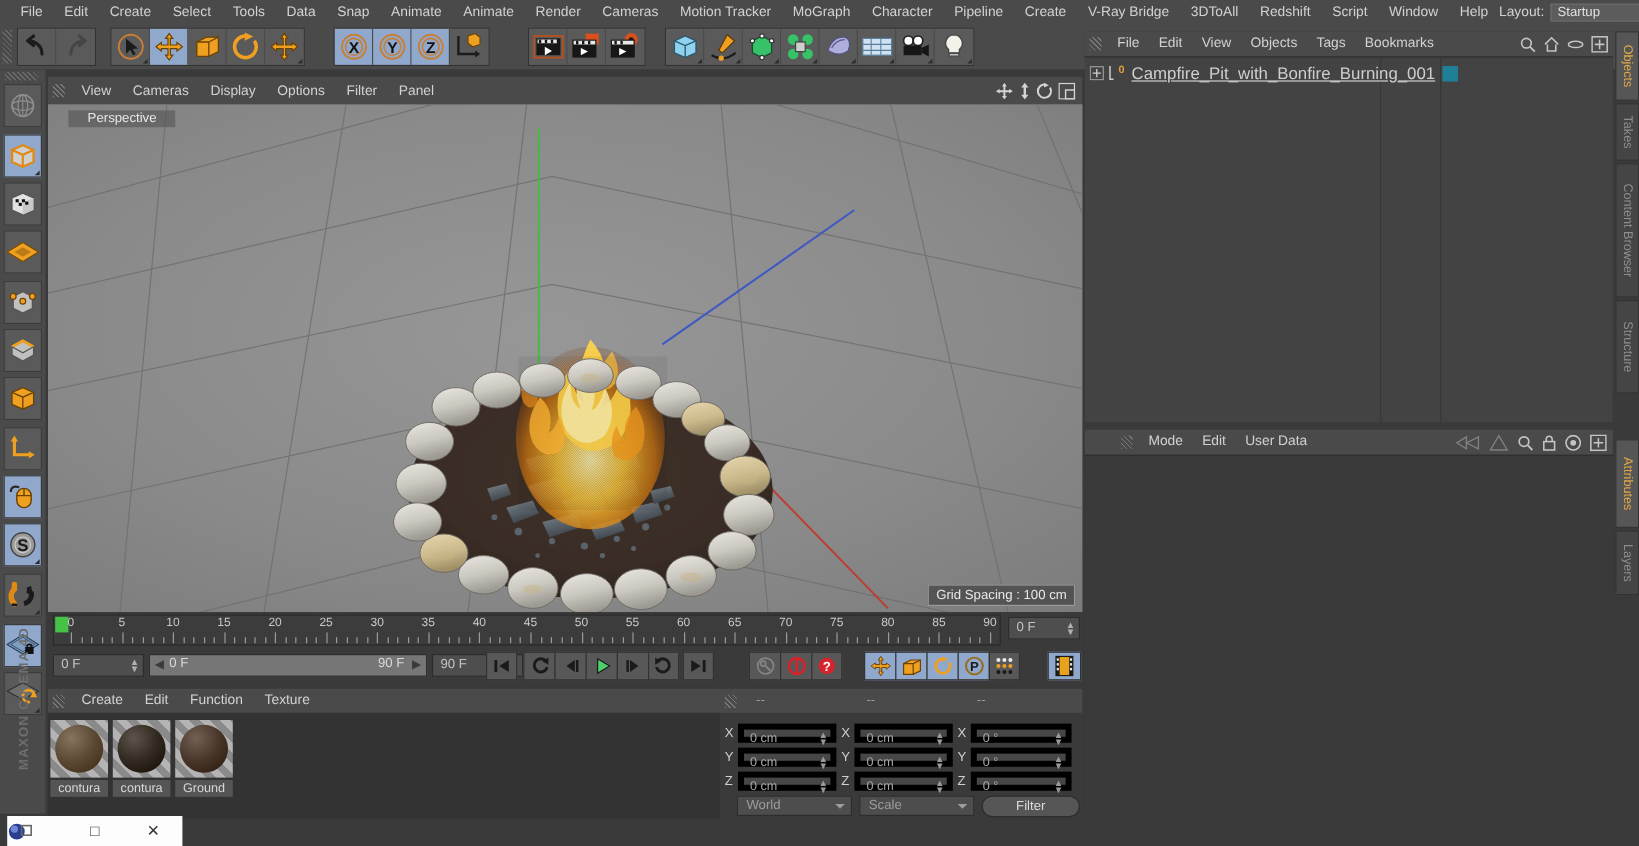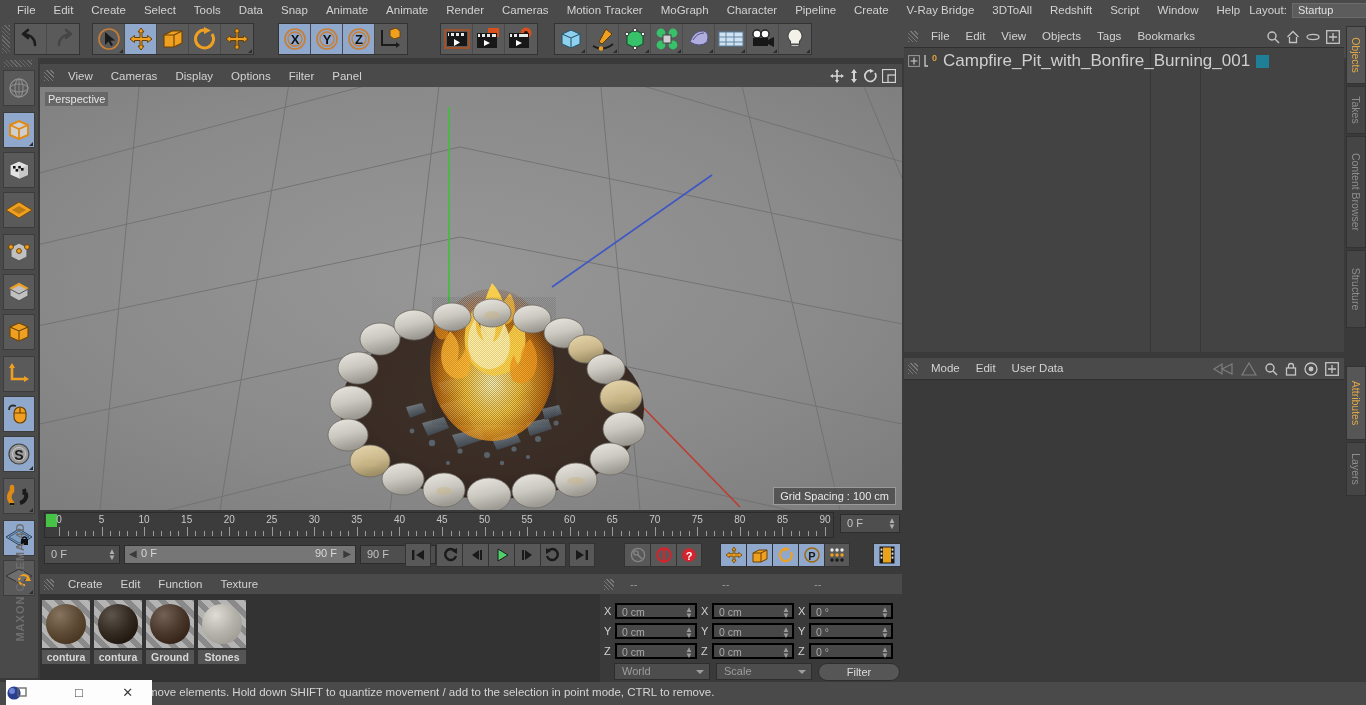--- a/index.html
+++ b/index.html
@@ -45,22 +45,22 @@
   
   .vpwrap { position:absolute; left:40px; top:64px; width:862px; height:446px; background:#2e2e2e; }
   .vpmenu { position:absolute; left:0; top:0; width:862px; height:23px; background:#4a4a4a;
     display:flex; align-items:center; }
   .vpgrip { width:10px; height:11px; margin:0 5px 0 4px;
     background:repeating-linear-gradient(45deg,#787878 0 1px,transparent 1px 3px); }
   .vpmenu .mi { font-size:11.5px; color:#d2d2d2; padding:0 9px; line-height:22px; }
   .vpicons { margin-left:auto; display:flex; gap:4px; padding-right:6px; align-items:center; }
   .vp { position:absolute; left:0; top:23px; width:862px; height:423px; overflow:hidden;
     background:linear-gradient(180deg,#8e8e8e 0%,#888888 45%,#7e7e7e 100%); }
-  .persp-lbl { position:absolute; left:5px; top:5px; font-size:11px; color:#e6e6e6;
-    background:rgba(80,80,80,.55); padding:1px 3px; z-index:5;text-align:center; }
+  .persp-lbl { position:absolute; left:17px; top:5px; font-size:11px; color:#e6e6e6;
+    background:rgba(80,80,80,.55); padding:1px 16px; z-index:5;text-align:center; }
   .grid-lbl { position:absolute; right:6px; bottom:5px; font-size:11px; color:#e8e8e8;
     background:rgba(70,70,70,.75); padding:2px 6px; border:1px solid #9a9a9a; z-index:5; }
 
   
   .tlwrap { position:absolute; left:40px; top:510px; width:862px; height:62px; background:#3a3a3a; }
   .ruler { position:absolute; left:4px; top:2px; width:790px; height:26px;
     background:#3c3c3c; border:1px solid #2b2b2b; }
   .rnum { position:absolute; top:1px; font-size:10px; color:#c9c9c9; transform:translateX(-50%); }
   .rtick { position:absolute; bottom:1px; width:1px; background:#9a9a9a; }
   .greenmark { position:absolute; left:1px; top:1px; width:11px; height:13px; background:#46c246; }
@@ -72,60 +72,60 @@
   .pbgrp { position:absolute; display:flex; }
   .pbgrp .pbbtn { border-right:none; } .pbgrp .pbbtn:last-child { border-right:1px solid #333; }
   .pbbtn.on { background:#8fa8cc; }
 
   
   .matwrap { position:absolute; left:40px; top:574px; width:560px; height:108px; background:#3a3a3a; }
   .matmenu { height:20px; background:#4a4a4a; display:flex; align-items:center; }
   .matmenu .mi { font-size:11.5px; color:#d2d2d2; padding:0 9px; line-height:20px; }
   .matbody { position:absolute; left:0; top:20px; width:560px; height:88px; background:#333; padding:6px 0 0 2px;
     display:flex; gap:4px; }
-  .matcell { width:48px;font-weight:bold; }
+  .matcell { width:48px; }
   .matsw { width:48px; height:48px;
     background:repeating-linear-gradient(45deg,#b4b4b4 0 6px,#8a8a8a 6px 12px); position:relative; }
   .matball { position:absolute; left:4px; top:4px; width:40px; height:40px; border-radius:50%; }
   .matname { font-size:10.5px; color:#d8d8d8; text-align:center; background:#555;
     margin-top:2px; padding:1px 0; overflow:hidden; white-space:nowrap; }
 
   
   .coordwrap { position:absolute; left:600px; top:574px; width:302px; height:108px; background:#3a3a3a; }
   .coordhdr { height:20px; background:#4a4a4a; display:flex; align-items:center; position:relative; }
   .coordhdr .dash { position:absolute; font-size:11px; color:#9a9a9a; }
   .crow { position:absolute; left:4px; height:17px; display:flex; align-items:center; gap:0; }
   .axl { font-size:11px; color:#d0d0d0; width:11px; text-align:left; }
-  .cfld { height:16px; background:#474747; border:2px solid #000000; font-size:10.5px;
+  .cfld { height:16px; background:#474747; border:5px solid #000000; font-size:10.5px;
     color:#a8a8a8; padding-left:5px; line-height:14px; position:relative; }
   .cfld .spin { position:absolute; right:2px; top:2px; font-size:8px; color:#9a9a9a; line-height:6px; }
   .ddbox { height:17px; background:#4d4d4d; border:1px solid #2d2d2d; font-size:11px;
     color:#9d9d9d; padding-left:7px; line-height:15px; position:relative; }
   .ddbox .car { position:absolute; right:5px; top:6px; width:0;height:0;
     border-left:4px solid transparent;border-right:4px solid transparent;border-top:4px solid #9d9d9d;}
   .applybtn { height:18px; background:#565656; border:1px solid #2d2d2d; border-radius:9px;
     font-size:11px; color:#ddd; text-align:center; line-height:16px; }
 
   
   .omwrap { position:absolute; left:904px; top:26px; width:440px; height:326px; background:#3a3a3a; }
   .ommenu { height:21px; background:#4a4a4a; display:flex; align-items:center; }
   .ommenu .mi { font-size:11.5px; color:#d2d2d2; padding:0 8px; line-height:21px; }
   .omicons { margin-left:auto; display:flex; gap:6px; align-items:center; padding-right:4px; }
   .ombody { position:absolute; left:0; top:21px; width:440px; height:305px; background:#434343;
     border-top:1px solid #2f2f2f; }
   .omcol { position:absolute; top:0; width:1px; height:305px; background:#373737; }
   .omrow { position:absolute; left:0; top:4px; width:440px; height:18px; display:flex; align-items:center; }
-  .omname { font-size:17px; color:#cfcfcf; white-space:nowrap; }
+  .omname { font-size:14px; color:#cfcfcf; white-space:nowrap;text-decoration:underline; }
   .omtag { width:13px; height:13px; background:#1f7f96; margin-left:6px; }
   .omdots { width:10px; margin-left:5px; }
   .omdot { width:4px; height:4px; border-radius:50%; background:#6ec46e; margin:2px auto; }
 
   
   .atwrap { position:absolute; left:904px; top:358px; width:440px; height:320px; background:#3a3a3a; }
-  .atmenu { height:21px; background:#4a4a4a; display:flex; align-items:center; }
+  .atmenu { height:21px; background:#4a4a4a; display:flex; align-items:center;padding-left:26px; }
   .atmenu .mi { font-size:11.5px; color:#d2d2d2; padding:0 8px; line-height:21px; }
   .aticons { margin-left:auto; display:flex; gap:7px; align-items:center; padding-right:5px; }
   .atbody { position:absolute; left:0; top:21px; width:440px; height:299px; background:#3a3a3a;
     border-top:1px solid #2f2f2f; }
 
   
   .vtabs { position:absolute; left:1346px; top:26px; width:20px; height:652px; }
   .vtab { position:absolute; left:0; width:20px; background:#454545; border:1px solid #333; }
   .vtab span { position:absolute; left:50%; top:50%; transform:translate(-50%,-50%) rotate(90deg);
     white-space:nowrap; font-size:10.5px; color:#8e8e8e; }
@@ -951,26 +951,20 @@
             <div class="matball" style="background: radial-gradient(circle at 34% 28%, rgb(93, 84, 76) 0%, rgb(51, 42, 34) 48%, rgb(17, 8, 0) 100%);"></div>
           </div>
           <div class="matname">contura</div>
         </div>
         <div class="matcell">
           <div class="matsw">
             <div class="matball" style="background: radial-gradient(circle at 34% 28%, rgb(116, 97, 86) 0%, rgb(74, 55, 44) 48%, rgb(40, 21, 10) 100%);"></div>
           </div>
           <div class="matname">Ground</div>
         </div>
-        <div class="matcell">
-          <div class="matsw">
-            <div class="matball" style="background: radial-gradient(circle at 34% 28%, rgb(223, 220, 213) 0%, rgb(181, 178, 171) 48%, rgb(147, 144, 137) 100%);"></div>
-          </div>
-          <div class="matname">Stones</div>
-        </div>
       </div>
   </div>
 
   <div class="coordwrap">
     <div class="coordhdr">
       <div class="vpgrip"></div>
       <div class="dash" style="left:30px;">--</div>
       <div class="dash" style="left:122px;">--</div>
       <div class="dash" style="left:214px;">--</div>
     </div>
@@ -1154,23 +1148,20 @@
         <span>Structure</span>
       </div>
       <div class="vtab act" style="top: 340px; height: 74px;">
         <span>Attributes</span>
       </div>
       <div class="vtab" style="top: 416px; height: 54px;">
         <span>Layers</span>
       </div>
     </div>
 
-  <div class="statusbar">
-    <div class="statustext">move elements. Hold down SHIFT to quantize movement / add to the selection in point mode, CTRL to remove.</div>
-  </div>
   <div class="wincontrols">
     <div class="wc">
       <svg width="22" height="16" viewBox="0 0 22 16">
           <circle cx="8" cy="8" r="6.6" fill="#2b3f8f"></circle>
           <circle cx="6" cy="6" r="3" fill="#6f86d8"></circle>
           <rect x="12" y="3" width="8" height="8" fill="none" stroke="#666" stroke-width="1.3"></rect>
         </svg>
     </div>
     <div class="wc">□</div>
     <div class="wc">✕</div>

